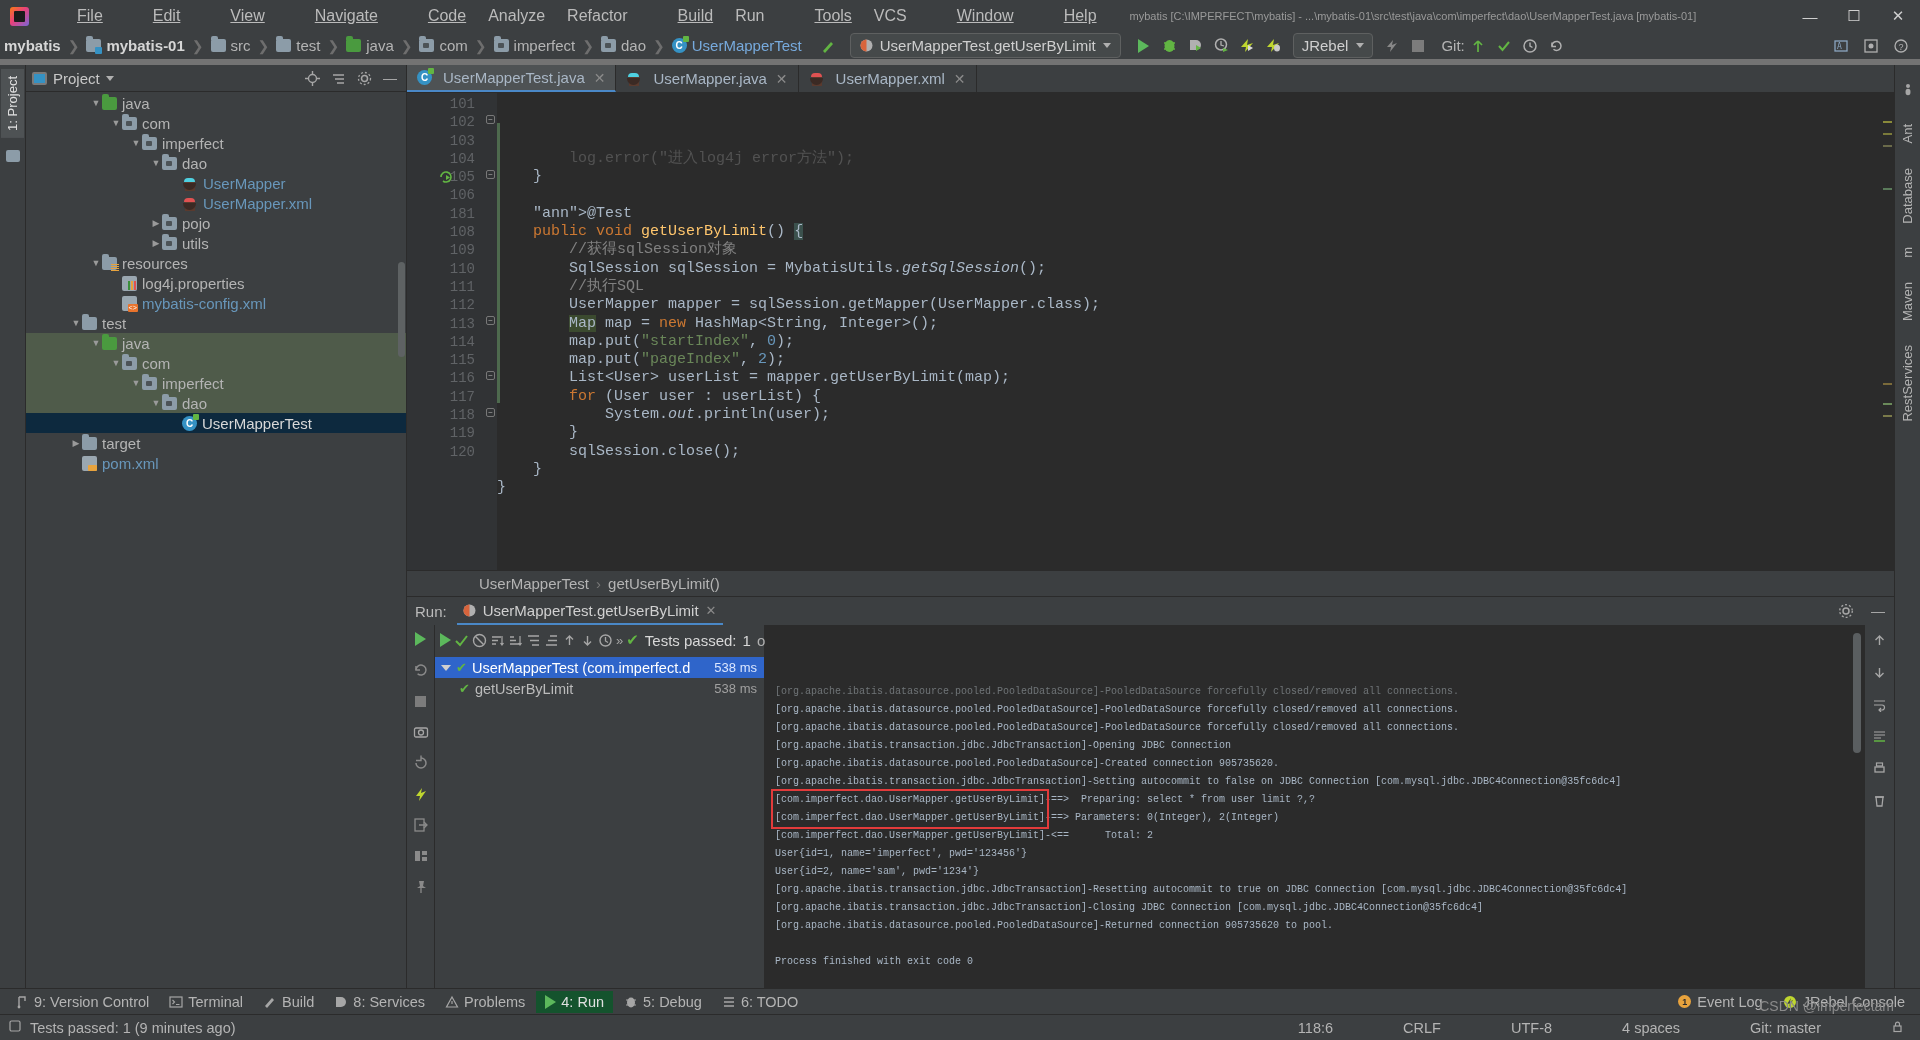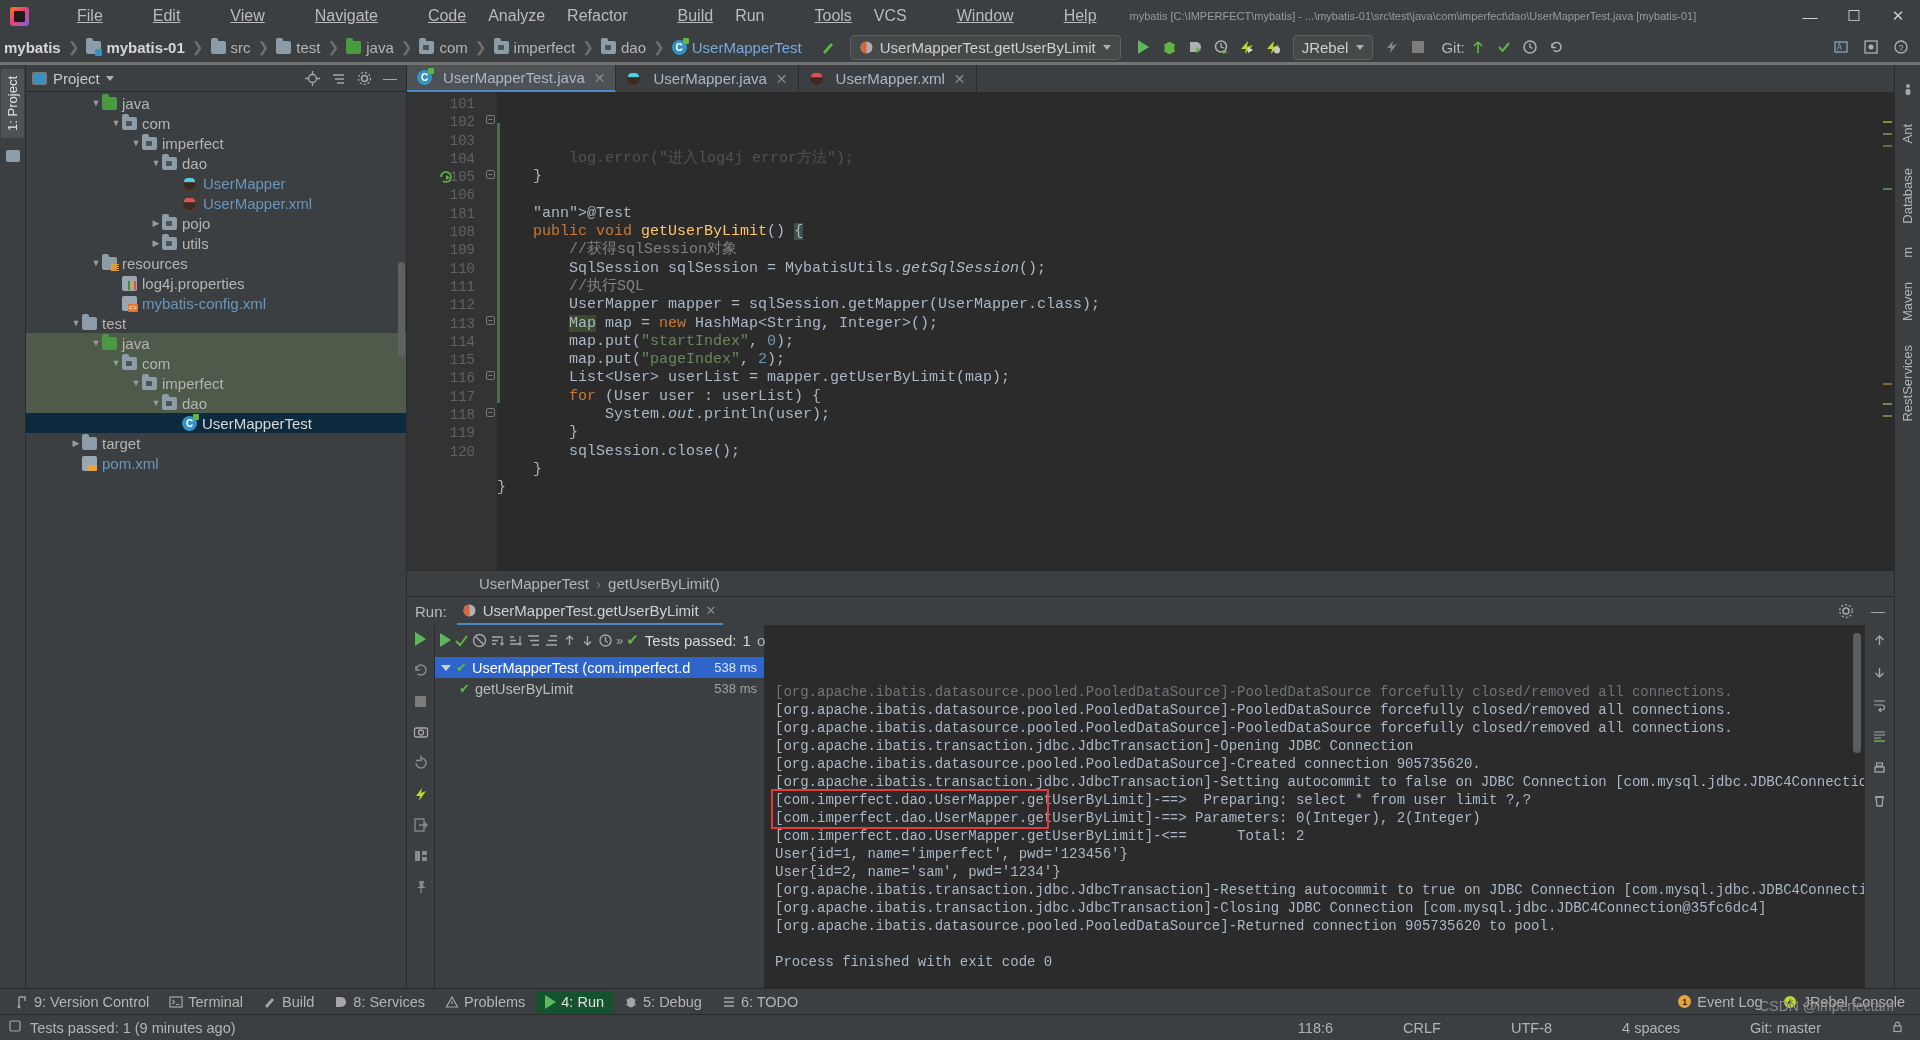--- a/index.html
+++ b/index.html
@@ -32,21 +32,21 @@
   .menu-item u { text-decoration: underline; margin-left: 28px; }
   .win-title {
     margin-left: 22px; color: #9a9a9a; font-size: 11px; white-space: nowrap; overflow: hidden;
   }
   .win-ctrls { position: absolute; right: 0; top: 0; height: 32px; display: flex; align-items: center; }
   .win-btn { width: 44px; height: 32px; display:flex; align-items:center; justify-content:center; color:#cfcfcf; font-size: 15px; }
 
   
   .navbar {
     height: 33px; background: #3c3f41; display: flex; align-items: center;
-    border-bottom: 3px solid #737373; flex: none; padding-left: 2px; position: relative;
+    border-bottom: 6px solid #737373; flex: none; padding-left: 2px; position: relative;
   }
   .crumb { display: flex; align-items: center; font-size: 15px; color: #b4b4b4; padding: 2px 2px; white-space: nowrap;}
   .crumb.bold { font-weight: bold; color: #d6d6d6; }
   .crumb.blue { color: #77aadd; }
   .crumb-sep { color: #6e6e6e; font-size: 14px; padding: 0 5px; }
   .folder-ico {
     width: 15px; height: 13px; margin-right: 5px; border-radius: 2px 2px 2px 2px; position: relative; flex:none;
     background: #8c9ca8;
   }
   .folder-ico::before{
@@ -251,21 +251,21 @@
   .test-row.selected .dur { color: #dbe7ff; }
   .check { color: #62b543; font-size: 13px; }
   .tri-dn { width:0;height:0;border-left:5px solid transparent;border-right:5px solid transparent;border-top:6px solid #cfcfcf; }
 
   .console-col { flex: 1; display: flex; flex-direction: column; min-width: 0; min-height: 0; }
   .status-line { height: 30px; display: flex; align-items: center; gap: 9px; padding-left: 8px; font-size: 15px; flex: none; }
   .status-line .ok { color: #62b543; }
   .status-line .txt { color: #d8d8d8; }
   .status-line .muted { color: #b0b0b0; }
   .console {
-    flex: 1; background: #2b2b2b; font-family: "Liberation Mono", monospace; font-size: 14px;
+    flex: 1; background: #2b2b2b; font-family: "Liberation Mono", monospace; font-size: 10px;
     line-height: 18px; color: #a9b7c6; padding: 4px 0 0 10px; overflow: hidden; position: relative; white-space: pre;
   }
   .cline { height: 18px; }
   .cline.dim { color: #6f7477; }
   .result-box {
     position: absolute; border: 2px solid #e23b3b; padding: 1px 6px 1px 4px;
   }
   .console-scroll{ position:absolute; right:3px; top:8px; width:8px; height:120px; background:#5a5e60; border-radius:4px; }
   .console-right{
     width: 30px; background:#3c3f41; flex:none; display:flex; flex-direction:column; align-items:center;

